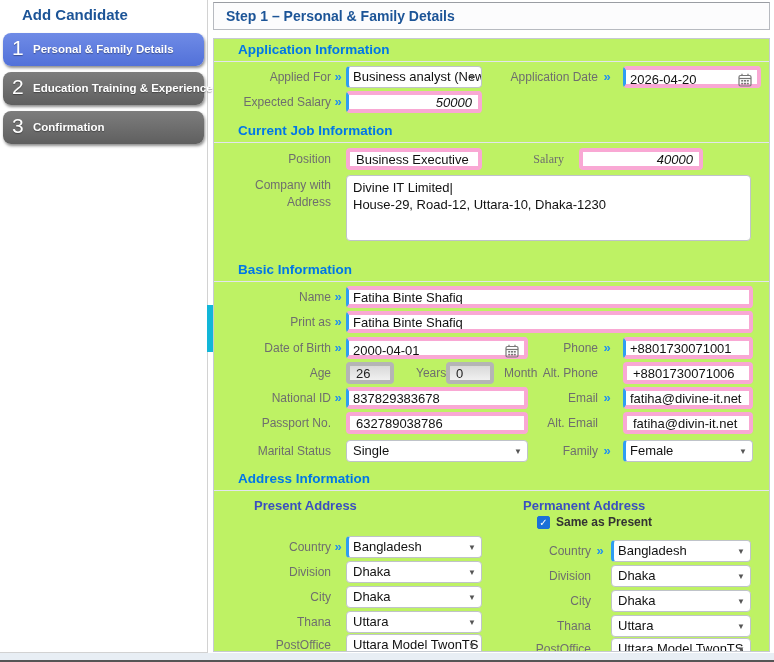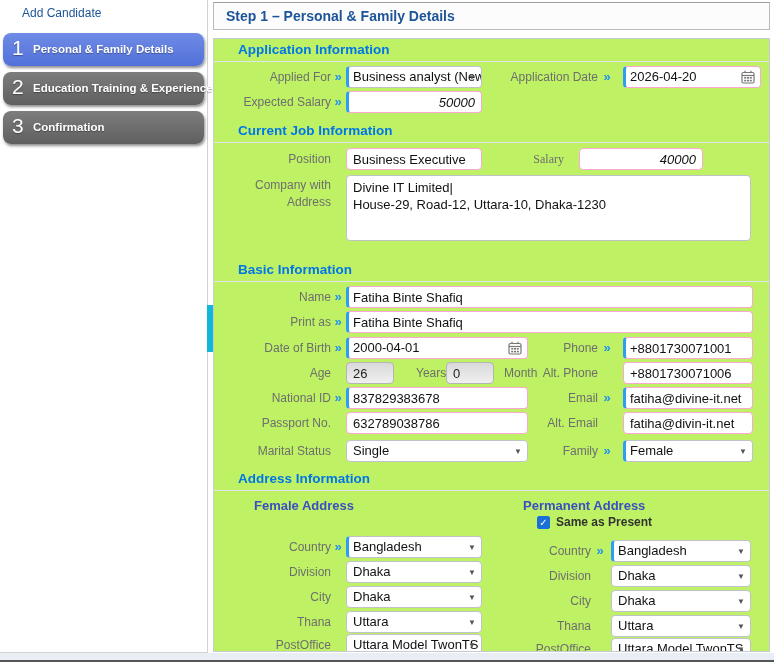--- a/index.html
+++ b/index.html
@@ -3,21 +3,21 @@
 <meta charset="utf-8">
 <style>
   * { margin:0; padding:0; box-sizing:border-box; }
   html,body { background:#fff; }
   body { font-family:"Liberation Sans", sans-serif; }
   #root { position:relative; width:774px; height:662px; background:#fff; overflow:hidden; }
 
   
   #sidebar { position:absolute; left:0; top:0; width:208px; height:653px;
              background:#fff; border-right:1px solid #d2d2d2; border-bottom:1px solid #d2d2d2; }
-  .side-title { position:absolute; left:22px; top:6px; font-size:12px; font-weight:normal; color:#1c5497; }
+  .side-title { position:absolute; left:22px; top:6px; font-size:15px; font-weight:bold; color:#1c5497; }
   .step { position:absolute; left:3px; width:201px; height:33px; border-radius:8px;
           box-shadow:1px 2px 3px rgba(0,0,0,.45); cursor:pointer; color:#fff; }
   .step.active   { background:linear-gradient(180deg,#6f8be6,#5271d9); }
   .step.inactive { background:linear-gradient(180deg,#7d7d7d,#5f5f5f); }
   .step .n  { position:absolute; left:9px; top:3px; font-size:21px; font-weight:400;
               text-shadow:0 1px 1px rgba(0,0,0,.35); }
   .step .t  { position:absolute; left:30px; top:0; height:33px; line-height:33px;
               font-size:11.5px; font-weight:bold; text-shadow:0 1px 1px rgba(0,0,0,.35); white-space:nowrap; }
 
   
@@ -34,21 +34,21 @@
                font-size:13.5px; font-weight:bold; color:#0076e8; white-space:nowrap; }
   .rule { position:absolute; left:0; width:555px; height:1px; background:#e3e5ee; }
   .sub-title { position:absolute; height:15px; line-height:15px; font-size:13px; font-weight:bold;
                color:#3a4fc0; white-space:nowrap; }
   .lbl { position:absolute; color:#6e6e6e; font-size:12px; height:22px; line-height:22px;
          text-align:right; white-space:nowrap; }
   .lbl.lleft { text-align:left; }
   .chev { position:absolute; width:14px; height:22px; line-height:21px; color:#1e8ff2;
           font-weight:bold; font-size:13px; text-align:center; }
   .chev::after { content:"\00BB"; }
-  .fld { position:absolute; height:22px; border:1px solid #f9a8d4; border-radius:4px; background:#fff;
+  .fld { position:absolute; height:22px; border:4px solid #f9a8d4; border-radius:4px; background:#fff;
          font-size:13px; color:#111; padding:0 6px; font-family:"Liberation Sans",sans-serif; outline:none; }
   .fld.req { border-left:3px solid #2f9df2; padding-left:4px; }
   .fld.num { text-align:right;font-style:italic; }
   .fld.dis { background:linear-gradient(180deg,#d9d9d9,#f0f0f0); border-color:#b5b5b5; color:#222; }
   .sel { position:absolute; height:22px; border:1px solid #bfc3c9; border-radius:4px; background:#fff;
          overflow:hidden; cursor:pointer; }
   .sel.req { border-left:3px solid #2f9df2; }
   .sel .txt { position:absolute; left:6px; top:0; height:20px; line-height:20px; font-size:13px;
               color:#111; white-space:nowrap; }
   .sel.req .txt { left:4px; }
@@ -207,21 +207,21 @@
     <div class="lbl" style="left:264px; top:401px; width:120px;">Family</div>
     <span class="chev" style="left:386px; top:401px;"></span>
     <div class="sel req" style="left:409px; top:401px; width:130px;">
       <span class="txt">Female</span>
       <span class="arrow"></span>
     </div>
 
     <div class="sec-title" style="top:432px;">Address Information</div>
     <div class="rule" style="top:451px;"></div>
 
-    <div class="sub-title" style="left:40px; top:459px;">Female Address</div>
+    <div class="sub-title" style="left:40px; top:459px;">Present Address</div>
     <div class="sub-title" style="left:309px; top:459px;">Permanent Address</div>
 
     <span class="cb" style="left:323px; top:477px;"></span>
     <div class="cb-lbl" style="left:342px; top:475px;">Same as Present</div>
 
     <div class="lbl" style="left:2px; top:497px; width:115px;">Country</div>
     <span class="chev" style="left:117px; top:497px;"></span>
     <div class="sel req" style="left:132px; top:497px; width:136px;">
       <span class="txt">Bangladesh</span>
       <span class="arrow"></span>

